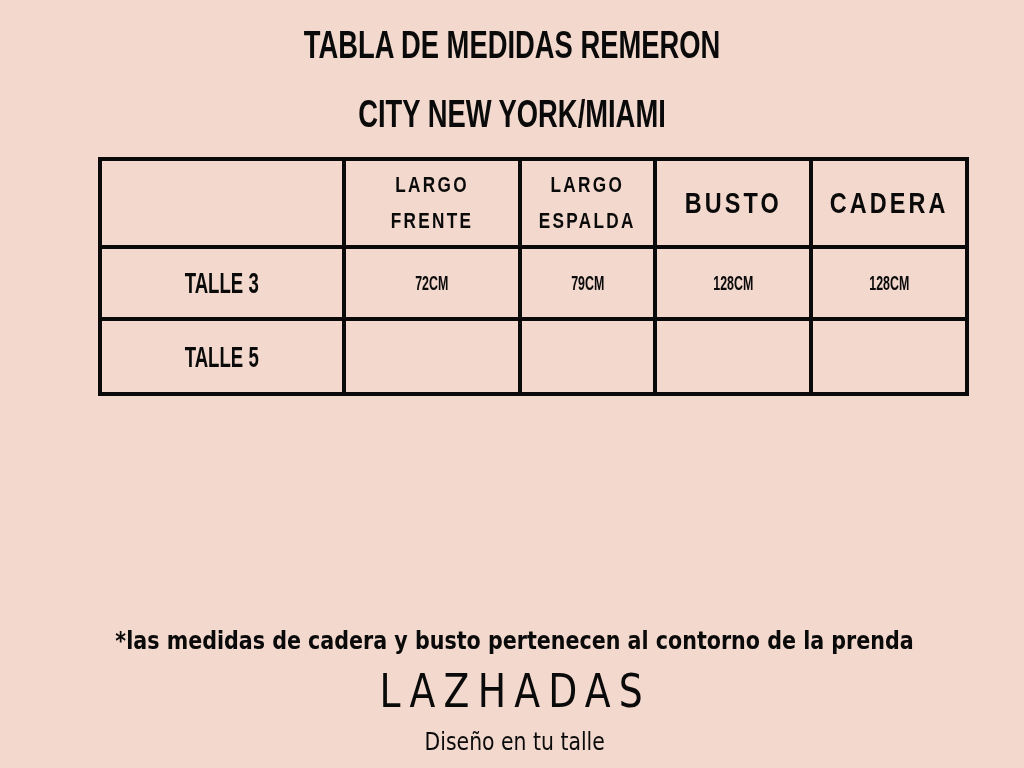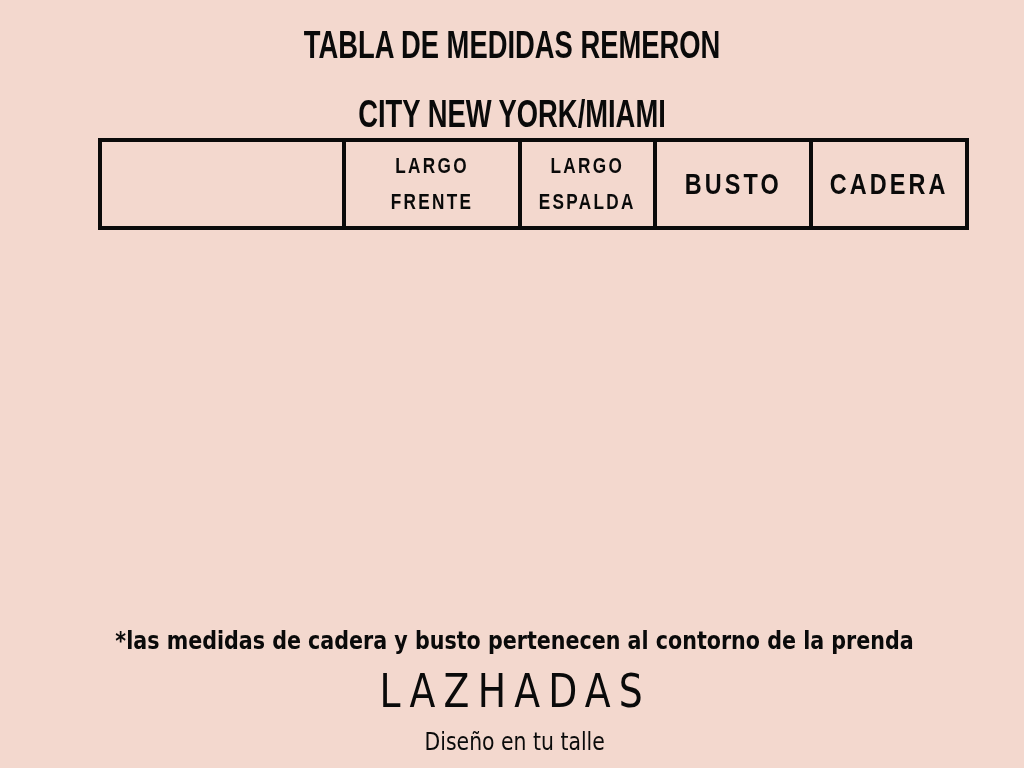--- a/index.html
+++ b/index.html
@@ -14,21 +14,21 @@
       position: absolute; left: 0; width: 1024px; text-align: center;
       font-family: "Liberation Sans", sans-serif;
       font-weight: bold; font-size: 38px; letter-spacing: 0px;
       transform: scaleX(0.72); transform-origin: 512px 0;
       line-height: 1;
     }
     .title1 { top: 26px; }
     .title2 { top: 95px; }
 
     table.sizes {
-      position: absolute; left: 98px; top: 138px;
+      position: absolute; left: 98px; top: 157px;
       border-collapse: collapse;
       table-layout: fixed;
       text-decoration: underline;
     }
     table.sizes td, table.sizes th {
       border: 4px solid #0a0a0a;
       padding: 0; text-align: center; vertical-align: middle;
       font-family: "Liberation Sans", sans-serif;
     }
     .hdr-row { height: 88px; }
@@ -90,18 +90,32 @@
     <th>
       <span class="hwrap"><span>LARGO</span><br><span>ESPALDA</span></span>
     </th>
     <th>
       <span class="hwrap big">BUSTO</span>
     </th>
     <th>
       <span class="hwrap big">CADERA</span>
     </th>
   </tr>
+  <tr class="body-row">
+    <td class="rowlabel"><span>TALLE 3</span></td>
+    <td class="val"><span>72CM</span></td>
+    <td class="val"><span>79CM</span></td>
+    <td class="val"><span>128CM</span></td>
+    <td class="val"><span>128CM</span></td>
+  </tr>
+  <tr class="body-row" style="height:75px">
+    <td class="rowlabel"><span>TALLE 5</span></td>
+    <td class="val"><span></span></td>
+    <td class="val"><span></span></td>
+    <td class="val"><span></span></td>
+    <td class="val"><span></span></td>
+  </tr>
 </tbody>
   </table>
 
 <div class="note">*las medidas de cadera y busto pertenecen al contorno de la prenda</div>
 <div class="brand">LAZHADAS</div>
 <div class="tagline">Diseño en tu talle</div>
 
 </body></html>

